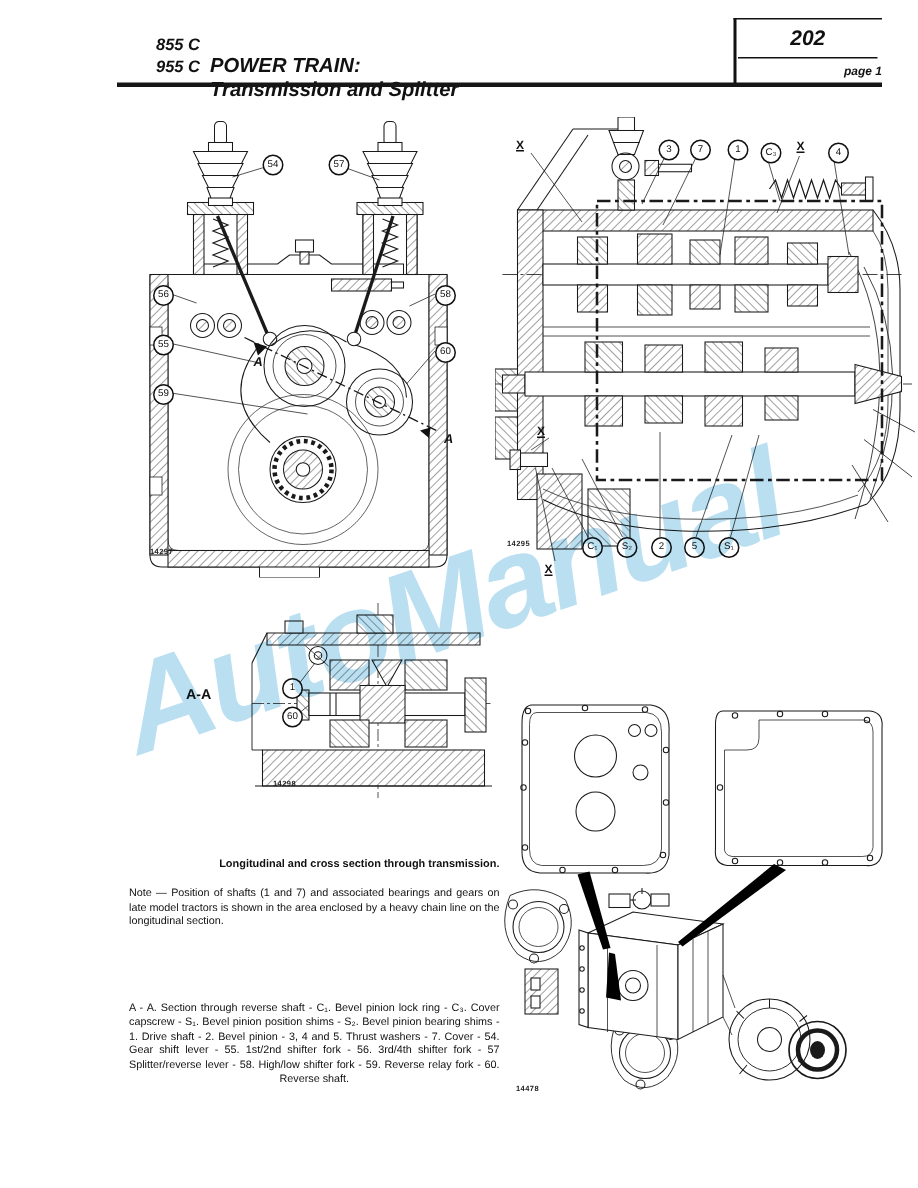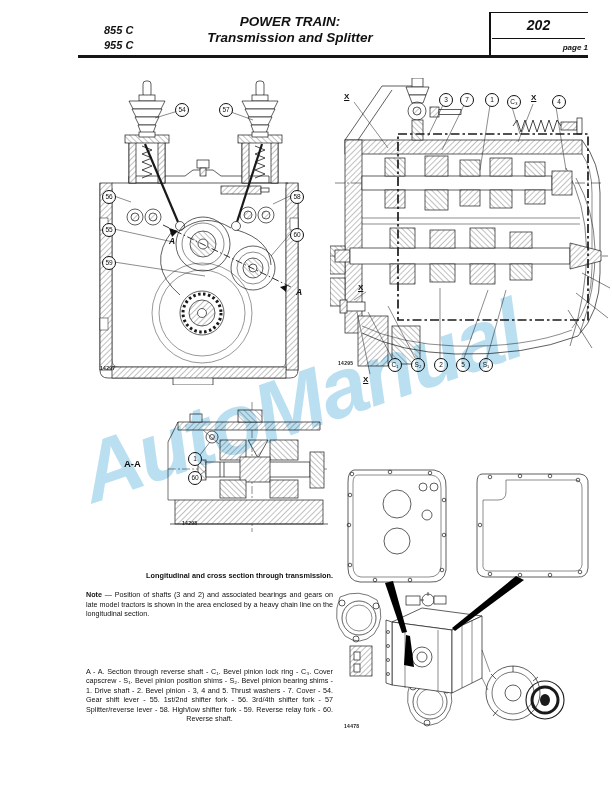--- a/index.html
+++ b/index.html
@@ -1,21 +1,21 @@
 <!DOCTYPE html>
 <html><head>
 <meta charset="utf-8">
 <style>
   html,body{margin:0;padding:0;}
   body{width:612px;height:792px;background:#ffffff;position:relative;overflow:hidden;
        font-family:"Liberation Sans",sans-serif;color:#111;}
   .abs{position:absolute;}
   
   .models{left:104px;top:23px;font:italic bold 11px/15px "Liberation Sans",sans-serif;}
-  .title{left:140px;top:14px;width:300px;text-align:center;font:italic bold 13.5px/16px "Liberation Sans",sans-serif;}
+  .title{left:140px;top:36px;width:300px;text-align:left;font:italic bold 13.5px/16px "Liberation Sans",sans-serif;}
   .vrule{left:489px;top:12px;width:1.5px;height:45px;background:#111;}
   .toprule{left:489px;top:12px;width:99px;height:1px;background:#111;}
   .pagenum{left:489px;top:17px;width:99px;text-align:center;font:italic bold 14px "Liberation Sans",sans-serif;}
   .midrule{left:492px;top:38px;width:93px;height:1px;background:#111;}
   .pagelbl{left:489px;top:43px;width:99px;text-align:right;font:italic bold 8px "Liberation Sans",sans-serif;}
   .hdrule{left:78px;top:55px;width:510px;height:2.5px;background:#161616;}
   
   svg{display:block;}
   .fig{position:absolute;}
   
@@ -23,21 +23,21 @@
       background:rgba(255,255,255,.95);font:6.5px/11.5px "Liberation Sans",sans-serif;text-align:center;z-index:4;}
   .xl{position:absolute;margin:-5px 0 0 -4px;font:bold 8px "Liberation Sans",sans-serif;text-decoration:underline;z-index:4;}
   .al{position:absolute;margin:-5px 0 0 -3px;font:italic bold 8.5px "Liberation Sans",sans-serif;z-index:4;}
   .fignum{position:absolute;font:bold 5px "Liberation Sans",sans-serif;letter-spacing:.3px;color:#222;z-index:4;}
   .aalabel{position:absolute;font:bold 9.5px "Liberation Sans",sans-serif;z-index:4;}
   
   .textblock{left:86px;top:571px;width:247px;}
   .cap{font:bold 7.3px/10px "Liberation Sans",sans-serif;text-align:right;margin:0 0 9px 0;}
   .textblock p{font:7.2px/9.5px "Liberation Sans",sans-serif;text-align:justify;margin:0 0 6px 0;}
   .textblock p.legend{text-align:justify;text-align-last:center;margin-top:48px;}
-  .textblock b{font-weight:bold;}
+  .textblock b{font-weight:normal;}
   
   .wm{left:70px;top:348px;width:480px;text-align:left;
       font:italic bold 84px/100px "Liberation Sans",sans-serif;letter-spacing:-2px;
       transform:rotate(-19deg);color:#8ecbe9;opacity:.62;mix-blend-mode:multiply;
       pointer-events:none;z-index:9;white-space:nowrap;}
 </style>
 </head>
 <body>
 
 <svg width="0" height="0" class="abs" aria-hidden="true">
@@ -400,17 +400,17 @@
 
 <span class="aalabel" style="left:124px;top:458px;">A-A</span>
 <span class="co" style="left:194px;top:458px;">1</span>
 <span class="co" style="left:194px;top:477px;">60</span>
 <span class="fignum" style="left:182px;top:520px;">14298</span>
 
 <span class="fignum" style="left:344px;top:723px;">14478</span>
 
 <div class="abs textblock">
   <div class="cap">Longitudinal and cross section through transmission.</div>
-  <p><b>Note</b><span> — Position of shafts (3 and 2) and associated bearings and gears on late model tractors is shown in the area enclosed by a heavy chain line on the longitudinal section.</span></p>
+  <p><b>Note</b><span> — Position of shafts (1 and 7) and associated bearings and gears on late model tractors is shown in the area enclosed by a heavy chain line on the longitudinal section.</span></p>
   <p class="legend">A - A. Section through reverse shaft - C₁. Bevel pinion lock ring - C₃. Cover capscrew - S₁. Bevel pinion position shims - S₂. Bevel pinion bearing shims - 1. Drive shaft - 2. Bevel pinion - 3, 4 and 5. Thrust washers - 7. Cover - 54. Gear shift lever - 55. 1st/2nd shifter fork - 56. 3rd/4th shifter fork - 57 Splitter/reverse lever - 58. High/low shifter fork - 59. Reverse relay fork - 60. Reverse shaft.</p>
 </div>
 
 <div class="abs wm" style="color: rgb(142, 203, 233);">AutoManual</div>
 
 </body></html>

